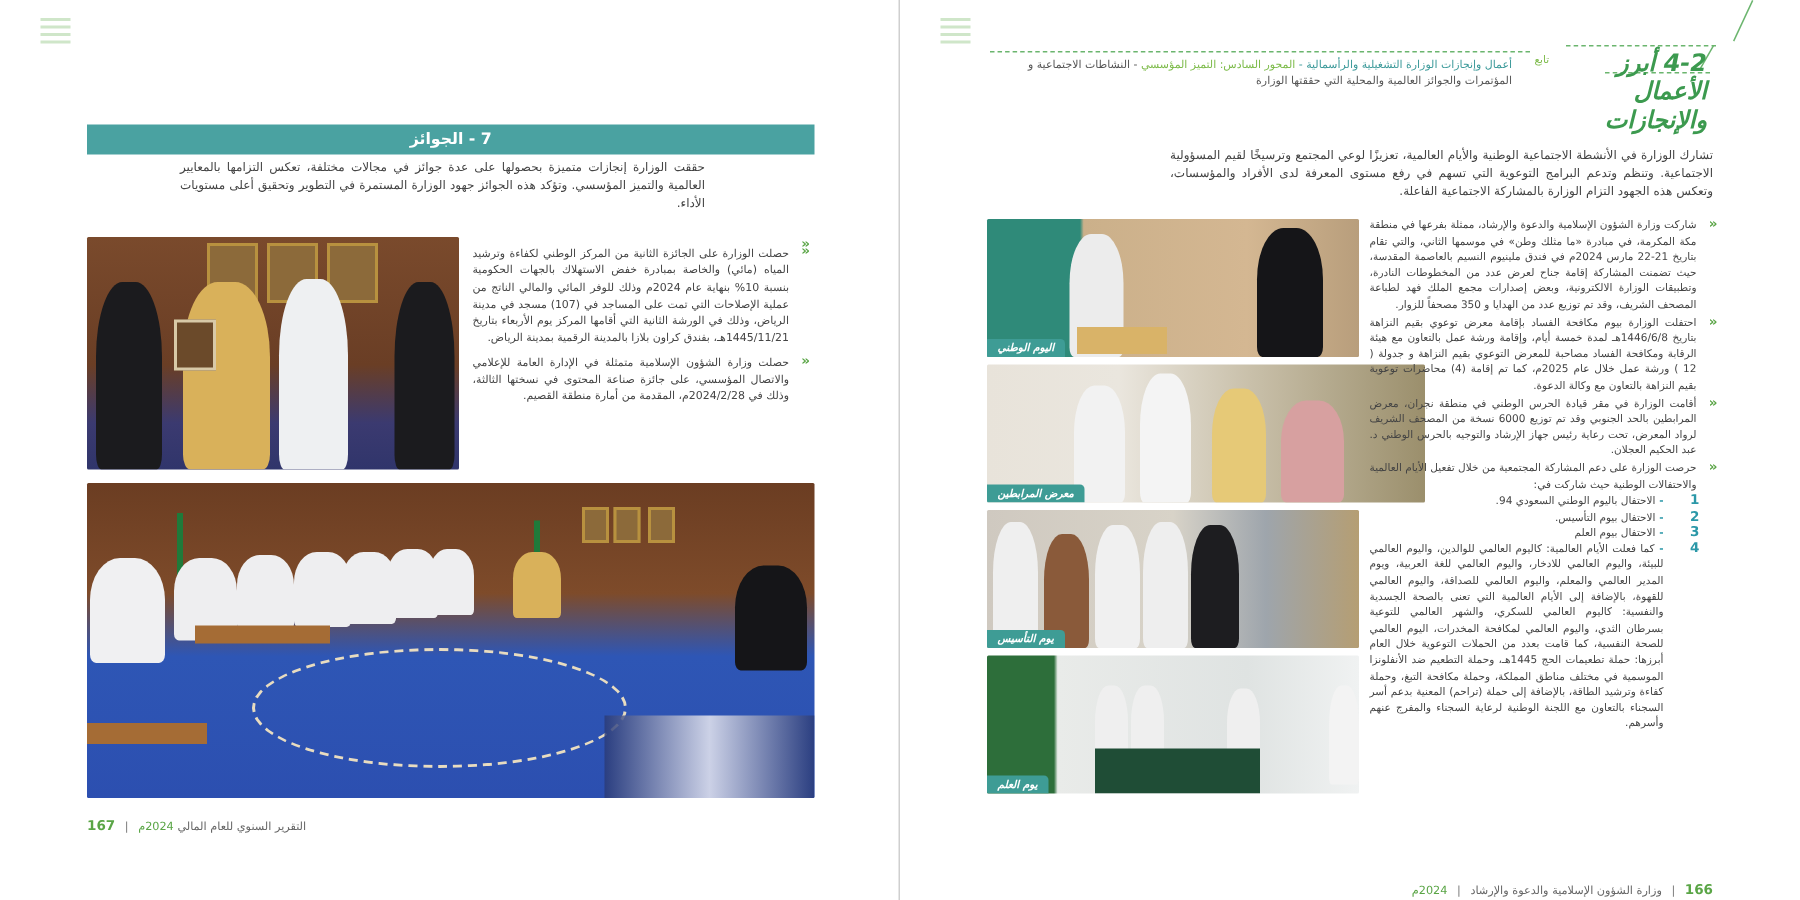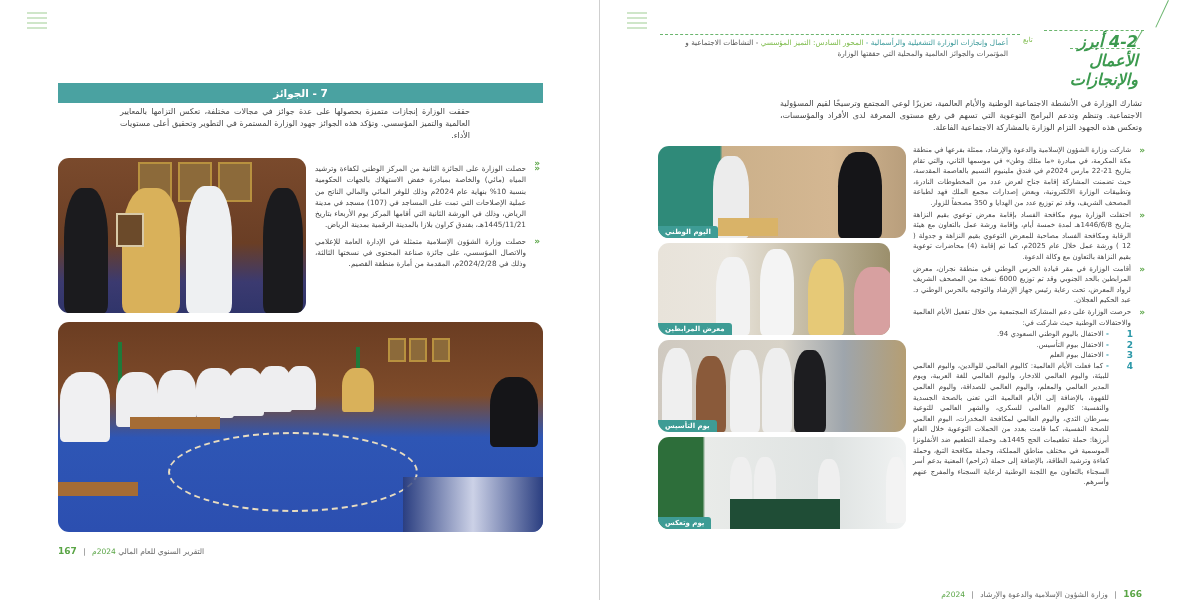--- a/index.html
+++ b/index.html
@@ -25,21 +25,21 @@
 
   .bullets { position: absolute; font-size: 7.3px; line-height: 11.3px; color: #444; }
   .bullet { position: relative; padding-right: 14px; margin-bottom: 5px; text-align: justify; }
   .bullet .chev { position: absolute; right: 0; top: 0; color: #5aa546; font-weight: bold; font-size: 9px; }
   .numlist { padding-right: 26px; margin-top: 1px; }
   .numitem { position: relative; padding-right: 10px; }
   .numitem .n { position: absolute; right: -14px; top: 0; color: #2b98a8; font-weight: bold; font-size: 9px; }
   .numitem .dash { color: #2b98a8; font-weight: bold; }
 
   
-  .photo { position: absolute; overflow: hidden; border-radius: 11px; }
+  .photo { position: absolute; overflow: hidden; border-radius: 1px; font-style: italic; }
   .caption { position: absolute; left: 0; bottom: 0; background: #3e9c95; color: #fff; font-size: 7px;
      padding: 2px 7px; direction: rtl; font-weight: bold; border-top-right-radius: 3px; }
 
   .ph-award { background: linear-gradient(180deg,#7a4a2c 0%,#6a3e25 55%,#3b3a70 80%,#30356b 100%); }
   .ph-meeting { background: linear-gradient(180deg,#6b3d22 0%,#7e4b2a 35%,#2e56b5 55%,#2c4fb0 100%); }
   .ph-national { background: linear-gradient(90deg,#2f8a79 0%,#2f8a79 25%,#cbb08a 26%,#d4b792 70%,#b89e7c 100%); }
   .ph-exhibit { background: linear-gradient(90deg,#e8e3da 0%,#eae6de 30%,#c9c0aa 60%,#9b8f6c 100%); }
   .ph-founding { background: linear-gradient(90deg,#cfc9c0 0%,#d8d3c8 50%,#9ea5ac 75%,#b59e73 100%); }
   .ph-flag { background: linear-gradient(90deg,#2d6e3a 0%,#2d6e3a 18%,#e9ebe9 19%,#dfe3e2 70%,#f0f2f2 100%); }
 
@@ -160,21 +160,21 @@
 
     <p class="intro rtl" style="left:180px; top:98px; width:362px;">تشارك الوزارة في الأنشطة الاجتماعية الوطنية والأيام العالمية، تعزيزًا لوعي المجتمع وترسيخًا لقيم المسؤولية الاجتماعية. وتنظم وتدعم البرامج التوعوية التي تسهم في رفع مستوى المعرفة لدى الأفراد والمؤسسات، وتعكس هذه الجهود التزام الوزارة بالمشاركة الاجتماعية الفاعلة.</p>
 
     <div class="photo ph-national" style="left:58px; top:146px; width:248px; height:92px;">
       <div class="fig" style="left:55px; top:10px; width:36px; height:82px; background:#ececec;"></div>
       <div class="fig" style="left:180px; top:6px; width:44px; height:86px; background:#151518;"></div>
       <div style="position:absolute; left:60px; top:72px; width:60px; height:18px; background:#d9b368;"></div>
       <div class="caption">اليوم الوطني</div>
     </div>
 
-    <div class="photo ph-exhibit" style="left:58px; top:243px; width:232px; height:92px;">
+    <div class="photo ph-exhibit" style="left:58px; top:243px; width:292px; height:92px;">
       <div class="fig" style="left:58px; top:14px; width:34px; height:78px; background:#f2f2f2;"></div>
       <div class="fig" style="left:102px; top:6px; width:34px; height:86px; background:#f4f4f4;"></div>
       <div class="fig" style="left:150px; top:16px; width:36px; height:76px; background:#e6c977;"></div>
       <div class="fig" style="left:196px; top:24px; width:42px; height:68px; background:#d7a0a0;"></div>
       <div class="caption">معرض المرابطين</div>
     </div>
 
     <div class="photo ph-founding" style="left:58px; top:340px; width:248px; height:92px;">
       <div class="fig" style="left:4px; top:8px; width:30px; height:84px; background:#efefef;"></div>
       <div class="fig" style="left:38px; top:16px; width:30px; height:76px; background:#8a5a3a;"></div>
@@ -183,21 +183,21 @@
       <div class="fig" style="left:136px; top:10px; width:32px; height:82px; background:#1d1d20;"></div>
       <div class="caption">يوم التأسيس</div>
     </div>
 
     <div class="photo ph-flag" style="left:58px; top:437px; width:248px; height:92px;">
       <div class="fig" style="left:72px; top:20px; width:22px; height:60px; background:#efefef;"></div>
       <div class="fig" style="left:96px; top:20px; width:22px; height:60px; background:#efefef;"></div>
       <div class="fig" style="left:160px; top:22px; width:22px; height:58px; background:#efefef;"></div>
       <div class="fig" style="left:228px; top:20px; width:20px; height:66px; background:#f3f3f3;"></div>
       <div style="position:absolute; left:72px; top:62px; width:110px; height:30px; background:#1f4d36;"></div>
-      <div class="caption">يوم وتعكس</div>
+      <div class="caption">يوم العلم</div>
     </div>
 
     <div class="bullets rtl" style="left:313px; top:145px; width:232px; font-size:7px; line-height:10.6px;">
       <div class="bullet" style="margin-bottom:1px;">
         <span class="chev">«</span>
         <span>شاركت وزارة الشؤون الإسلامية والدعوة والإرشاد، ممثلة بفرعها في منطقة مكة المكرمة، في مبادرة «ما مثلك وطن» في موسمها الثاني، والتي تقام بتاريخ 21-22 مارس 2024م في فندق ملينيوم النسيم بالعاصمة المقدسة، حيث تضمنت المشاركة إقامة جناح لعرض عدد من المخطوطات النادرة، وتطبيقات الوزارة الالكترونية، وبعض إصدارات مجمع الملك فهد لطباعة المصحف الشريف، وقد تم توزيع عدد من الهدايا و 350 مصحفاً للزوار.</span>
       </div>
       <div class="bullet" style="margin-bottom:1px;">
         <span class="chev">«</span>
         <span>احتفلت الوزارة بيوم مكافحة الفساد بإقامة معرض توعوي بقيم النزاهة بتاريخ 1446/6/8هـ لمدة خمسة أيام، وإقامة ورشة عمل بالتعاون مع هيئة الرقابة ومكافحة الفساد مصاحبة للمعرض التوعوي بقيم النزاهة و جدولة ( 12 ) ورشة عمل خلال عام 2025م، كما تم إقامة (4) محاضرات توعوية بقيم النزاهة بالتعاون مع وكالة الدعوة.</span>

